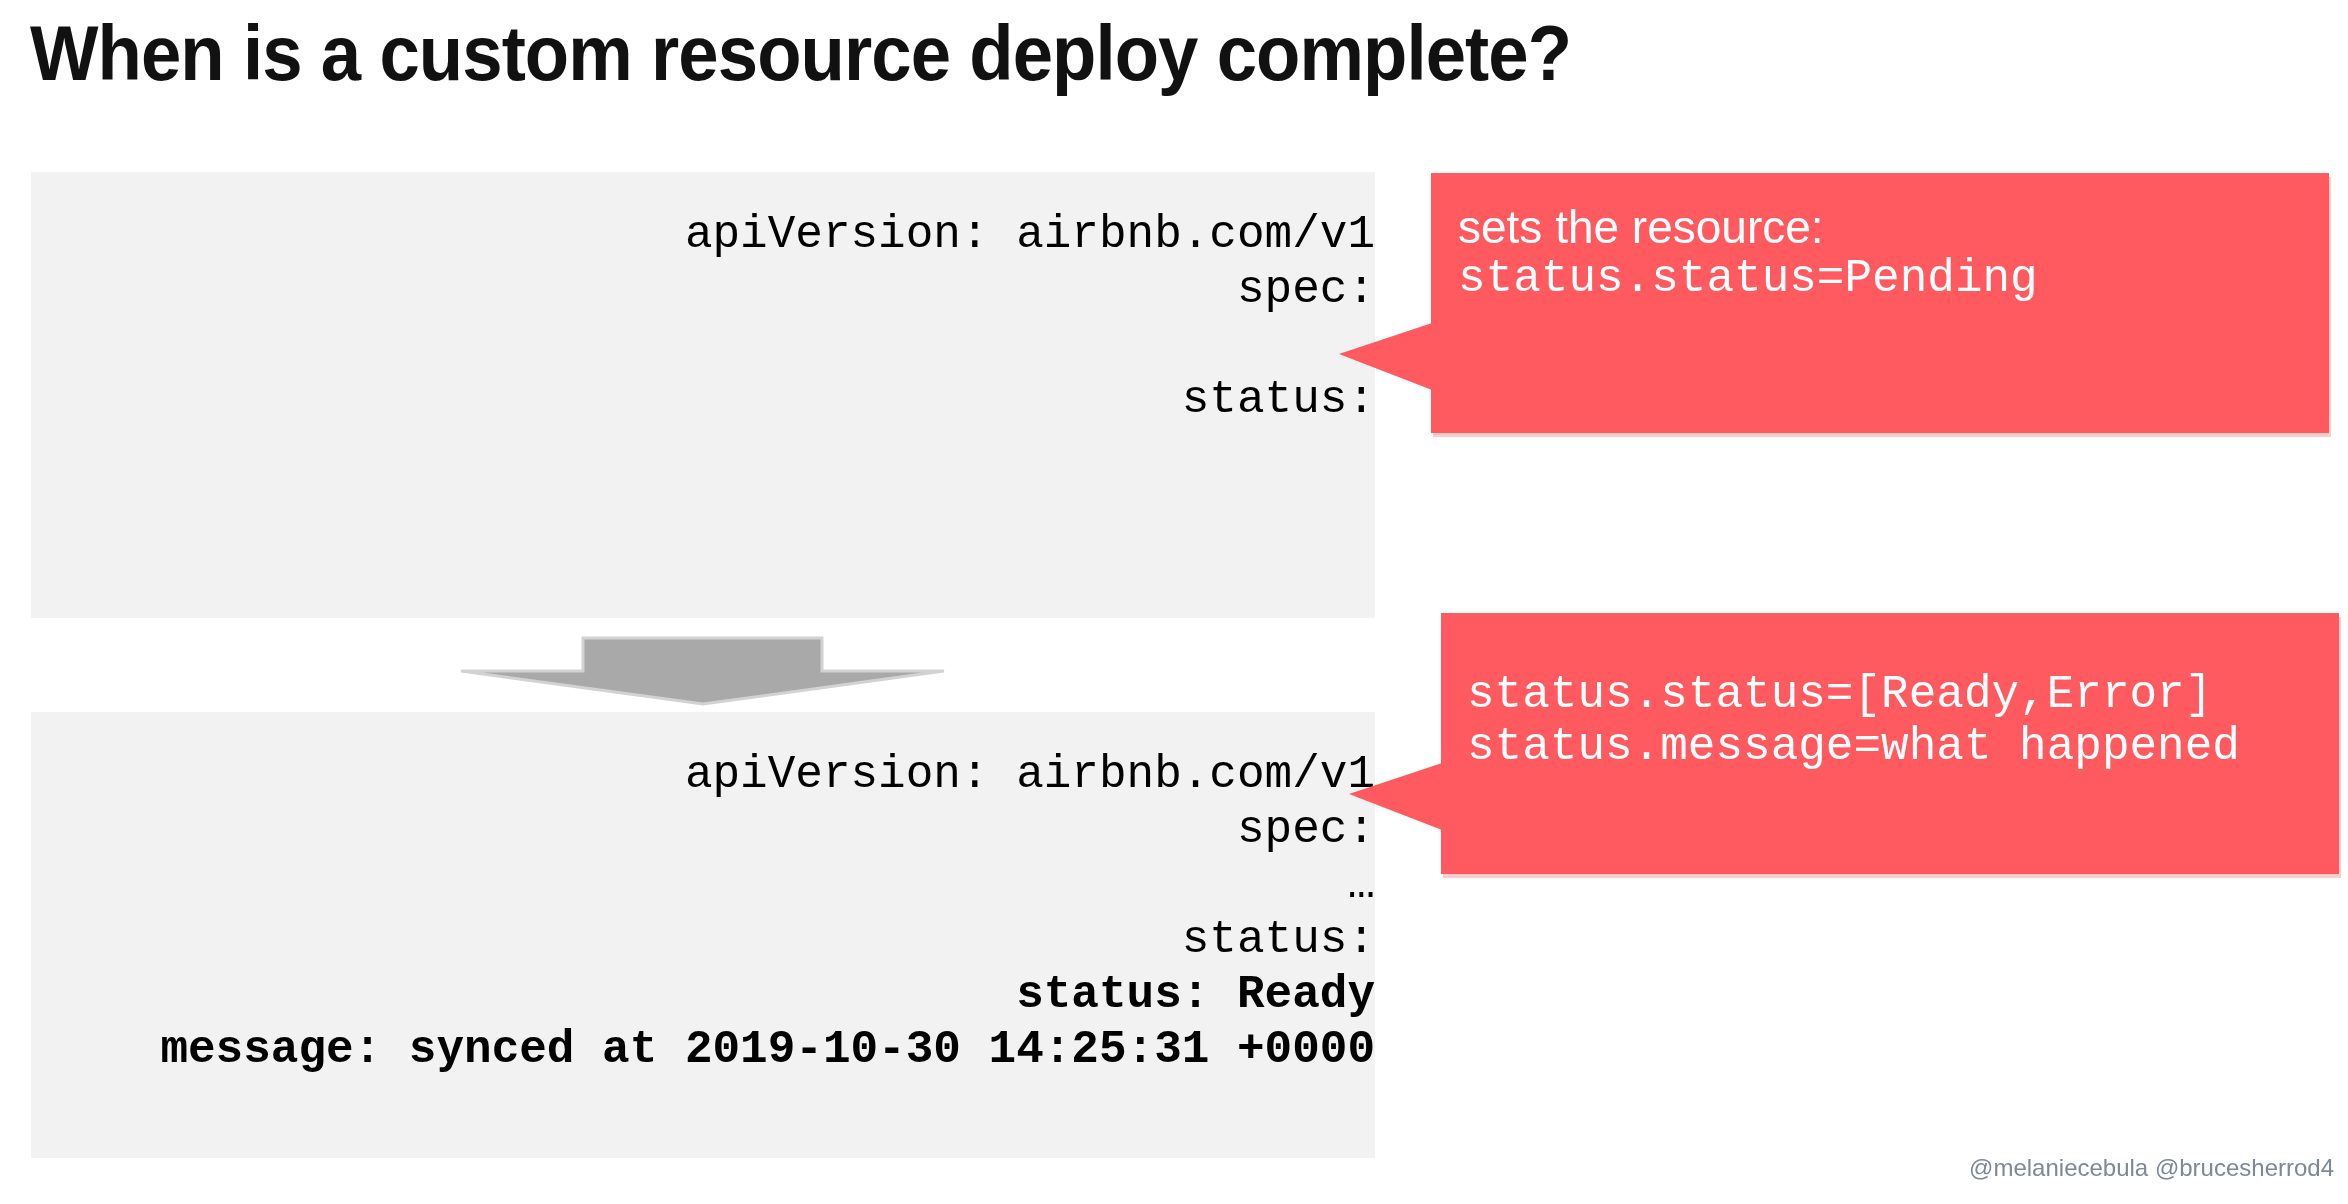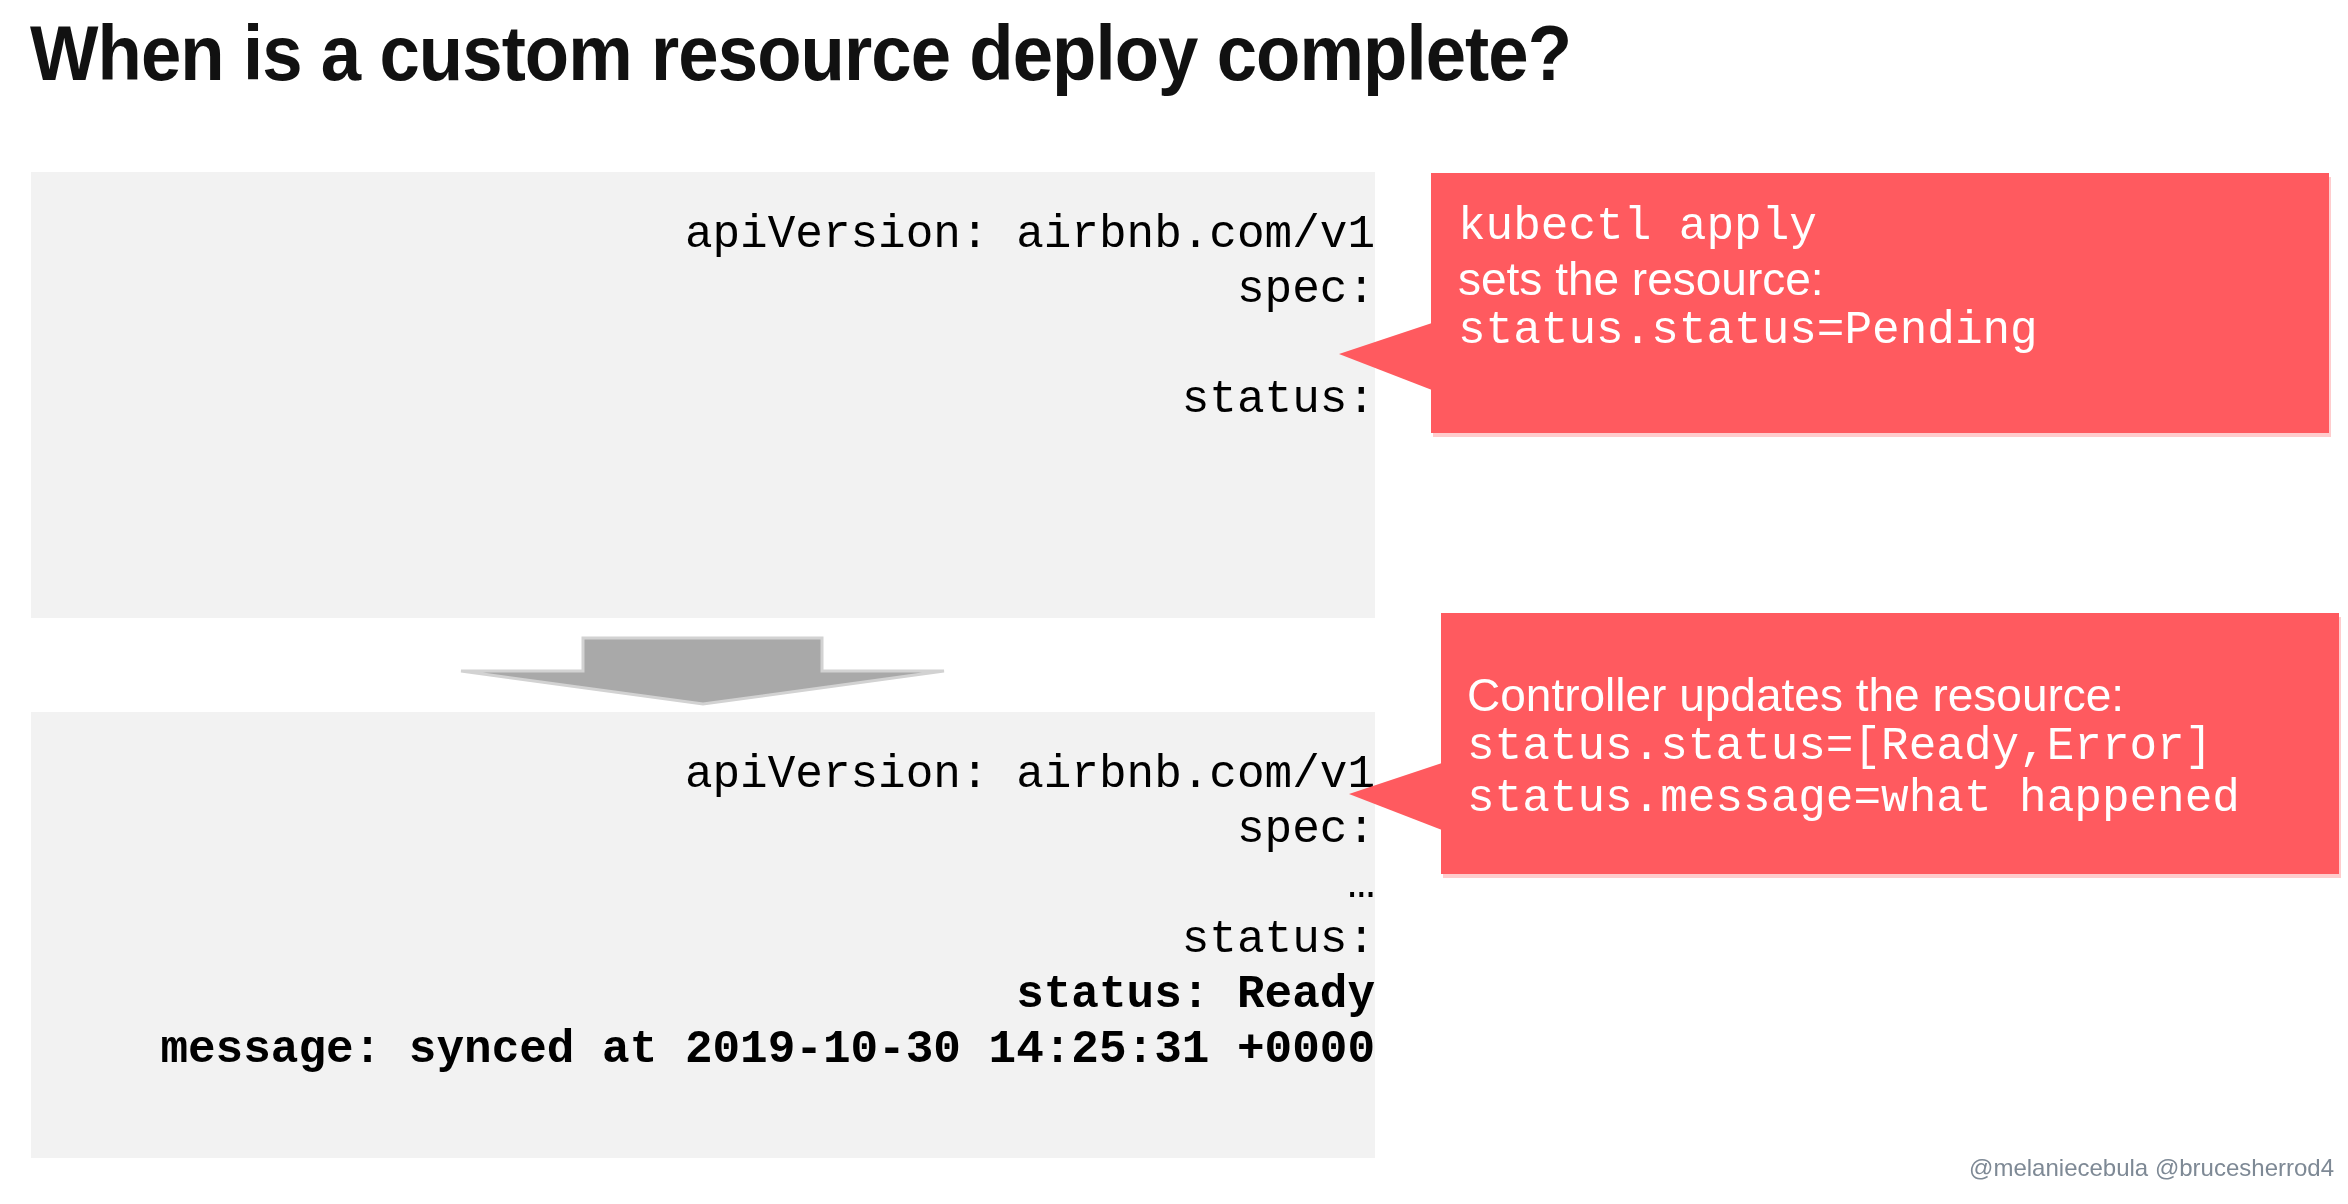--- a/index.html
+++ b/index.html
@@ -106,27 +106,25 @@
     <pre class="code-line">apiVersion: airbnb.com/v1</pre>
     <pre class="code-line">spec:</pre>
     <pre class="code-line">  …</pre>
     <pre class="code-line">status:</pre>
     <pre class="code-line bold">  status: Ready</pre>
     <pre class="code-line bold">  message: synced at 2019-10-30 14:25:31 +0000</pre>
   </div>
 
   <div class="callout callout1">
     <div class="pointer"></div>
-    <div class="co-line mono">kubectl apply</div>
     <div class="co-line sans">sets the resource:</div>
     <div class="co-line mono">status.status=Pending</div>
   </div>
 
   <div class="callout callout2">
     <div class="pointer"></div>
-    <div class="co-line sans">Controller updates the resource:</div>
     <div class="co-line mono">status.status=[Ready,Error]</div>
     <div class="co-line mono">status.message=what happened</div>
   </div>
 
   <div class="footer">@melaniecebula @brucesherrod4</div>
 
 </div>
 
 </body></html>

